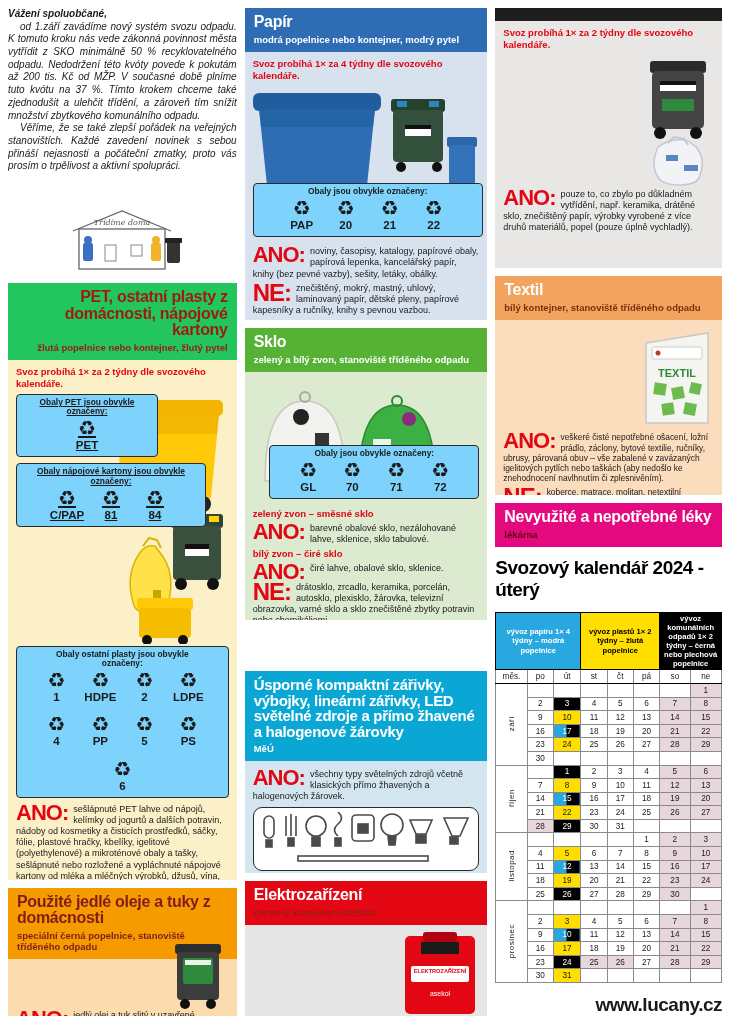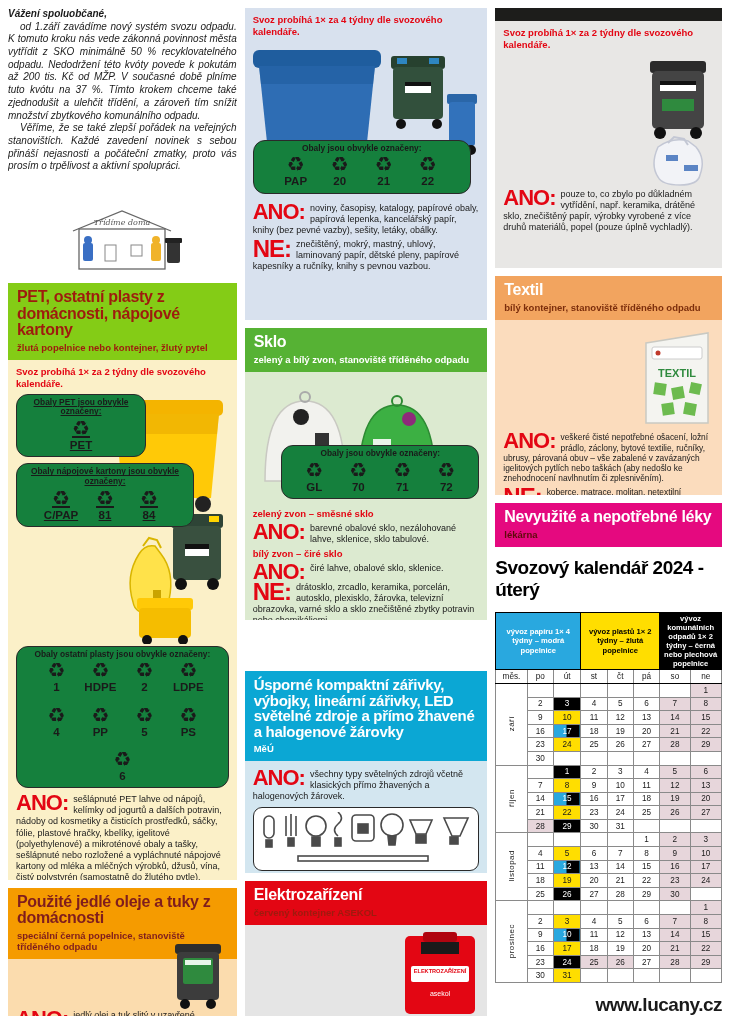--- a/index.html
+++ b/index.html
@@ -23,30 +23,30 @@
   .sec .hd h2{margin:0;font-size:16px;line-height:1.05;font-weight:700;letter-spacing:-.3px;}
   .sec .hd .sub{font-size:9.5px;font-weight:700;margin-top:3px;}
   .sec .bd{padding:5px 8px 6px;font-size:9px;line-height:1.24;}
   .schedule{color:#e30613;font-weight:700;font-size:9.5px;margin:1px 0 4px;}
   .yesno{clear:both;margin-top:3px;}
   .biglabel{float:left;color:#e30613;font-weight:700;letter-spacing:-1px;margin:0 5px 0 0;
             font-size:22px;line-height:.85;font-family:"Liberation Sans",sans-serif;}
   .biglabel.no{font-size:24px;}
 
   
-  .symbox{background:#15803d;border:1.5px solid #2a2a2a;border-radius:12px;padding:3px 13px 4px;margin-bottom:6px;}
+  .symbox{background:#7dd3fc;border:1.5px solid #2a2a2a;border-radius:4px;padding:3px 19px 4px;margin-bottom:6px;}
   .symbox .lbl{font-size:8.4px;font-weight:700;text-align:center;line-height:1.15;}
   .symrow{display:flex;justify-content:center;gap:10px;margin-top:1px;flex-wrap:wrap;}
   .sym{display:flex;flex-direction:column;align-items:center;width:34px;}
   .sym .glyph{font-size:20px;line-height:1;font-family:"DejaVu Sans",sans-serif;}
   .sym .code{font-size:11.5px;font-weight:700;margin-top:0;}
 
   
   .pet{background:#fbf0c8;height:604px;}
-  .pet .hd{background:#84cc16;}
+  .pet .hd{background:#22c55e;text-align:right;}
   .pet .hd h2,.pet .hd .sub{color:#9e1b0e;}
   .pet-visual{position:relative;height:252px;text-decoration:underline;}
   .pet-visual .bins{position:absolute;right:0;top:0;}
   .pet-visual .symbox{position:relative;z-index:2;width:102px;}
   .pet-visual .box2{width:150px;}
 
   
   .oleje{background:#fbdcae;height:130px;}
   .oleje .hd{background:#f59b00;}
   .oleje .hd h2,.oleje .hd .sub{color:#7f1d1d;}
@@ -277,20 +277,24 @@
           <span class="biglabel">ANO:</span>
           <span>jedlý olej a tuk slitý v uzavřené plastové nádobě (např. v PET).</span>
         </div>
 
       </div>
     </section>
   </div>
 
   <div class="col col-mid">
     <section class="sec papir">
+      <div class="hd">
+        <h2>Papír</h2>
+        <div class="sub">modrá popelnice nebo kontejner, modrý pytel</div>
+      </div>
       <div class="bd">
         <div class="schedule">Svoz probíhá 1× za 4 týdny dle svozového kalendáře.</div>
         <div class="papir-visual">
           <svg class="bins" width="228" height="120" viewBox="0 0 228 120">
             <rect x="2" y="8" width="128" height="18" rx="6" fill="#1f5d9e"></rect>
             <path d="M8 24 h116 l-9 86 h-98 z" fill="#2e6db4"></path>
             <path d="M8 24 h116 l-2 18 h-112 z" fill="#1f5d9e" opacity=".6"></path>
             <circle cx="30" cy="112" r="7" fill="#1b1b1b"></circle>
               <circle cx="104" cy="112" r="7" fill="#1b1b1b"></circle>
             <rect x="140" y="14" width="54" height="13" rx="3" fill="#27412f"></rect>

